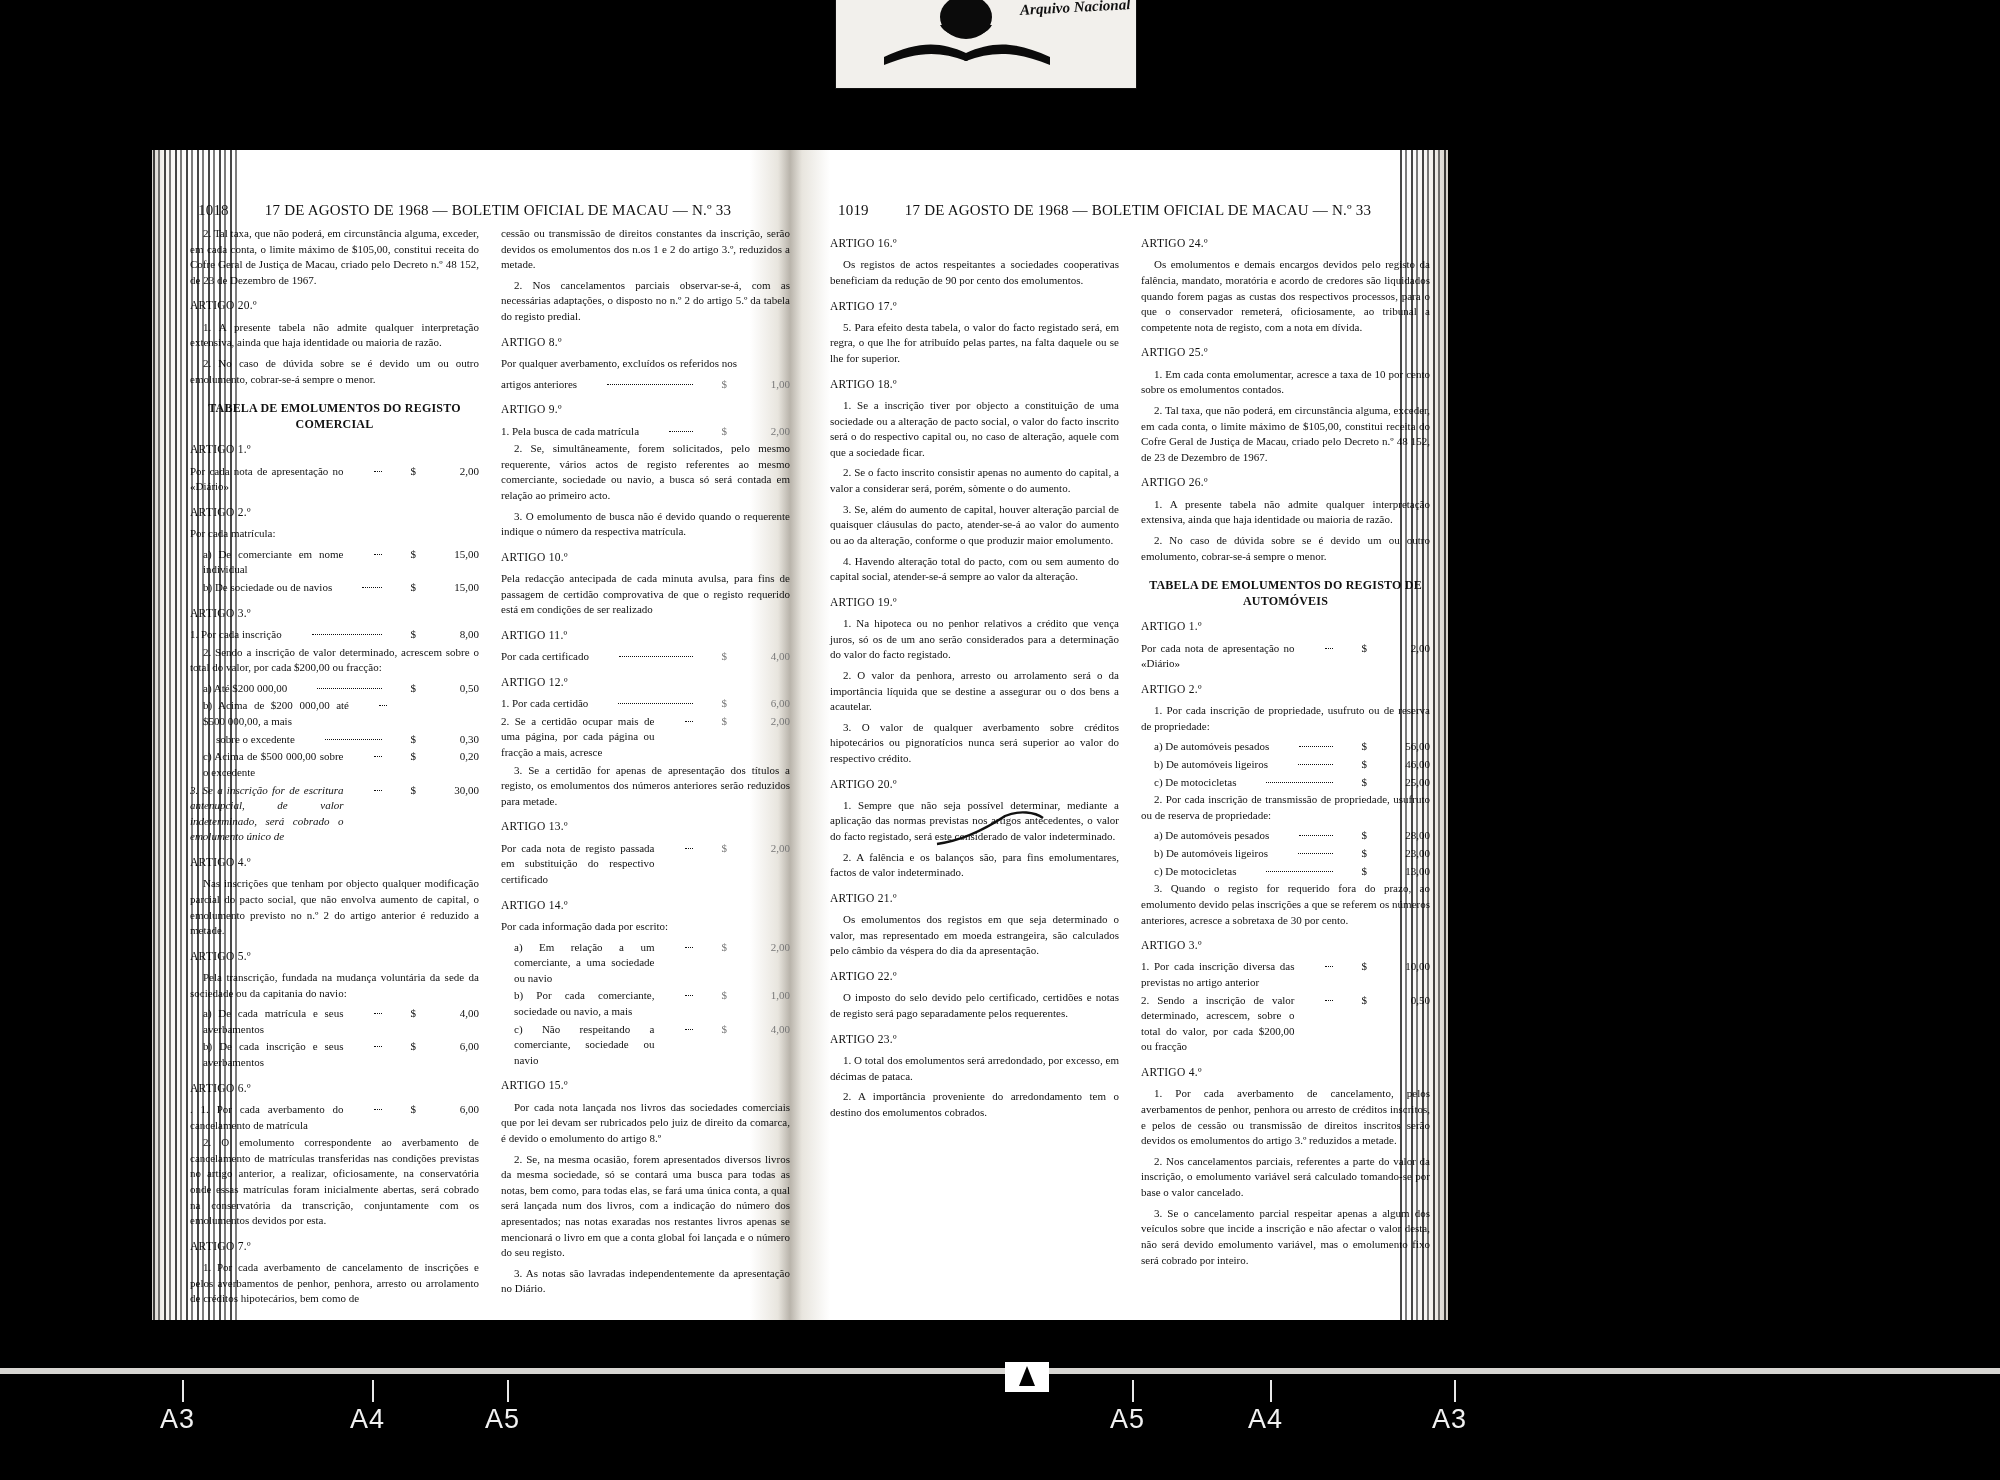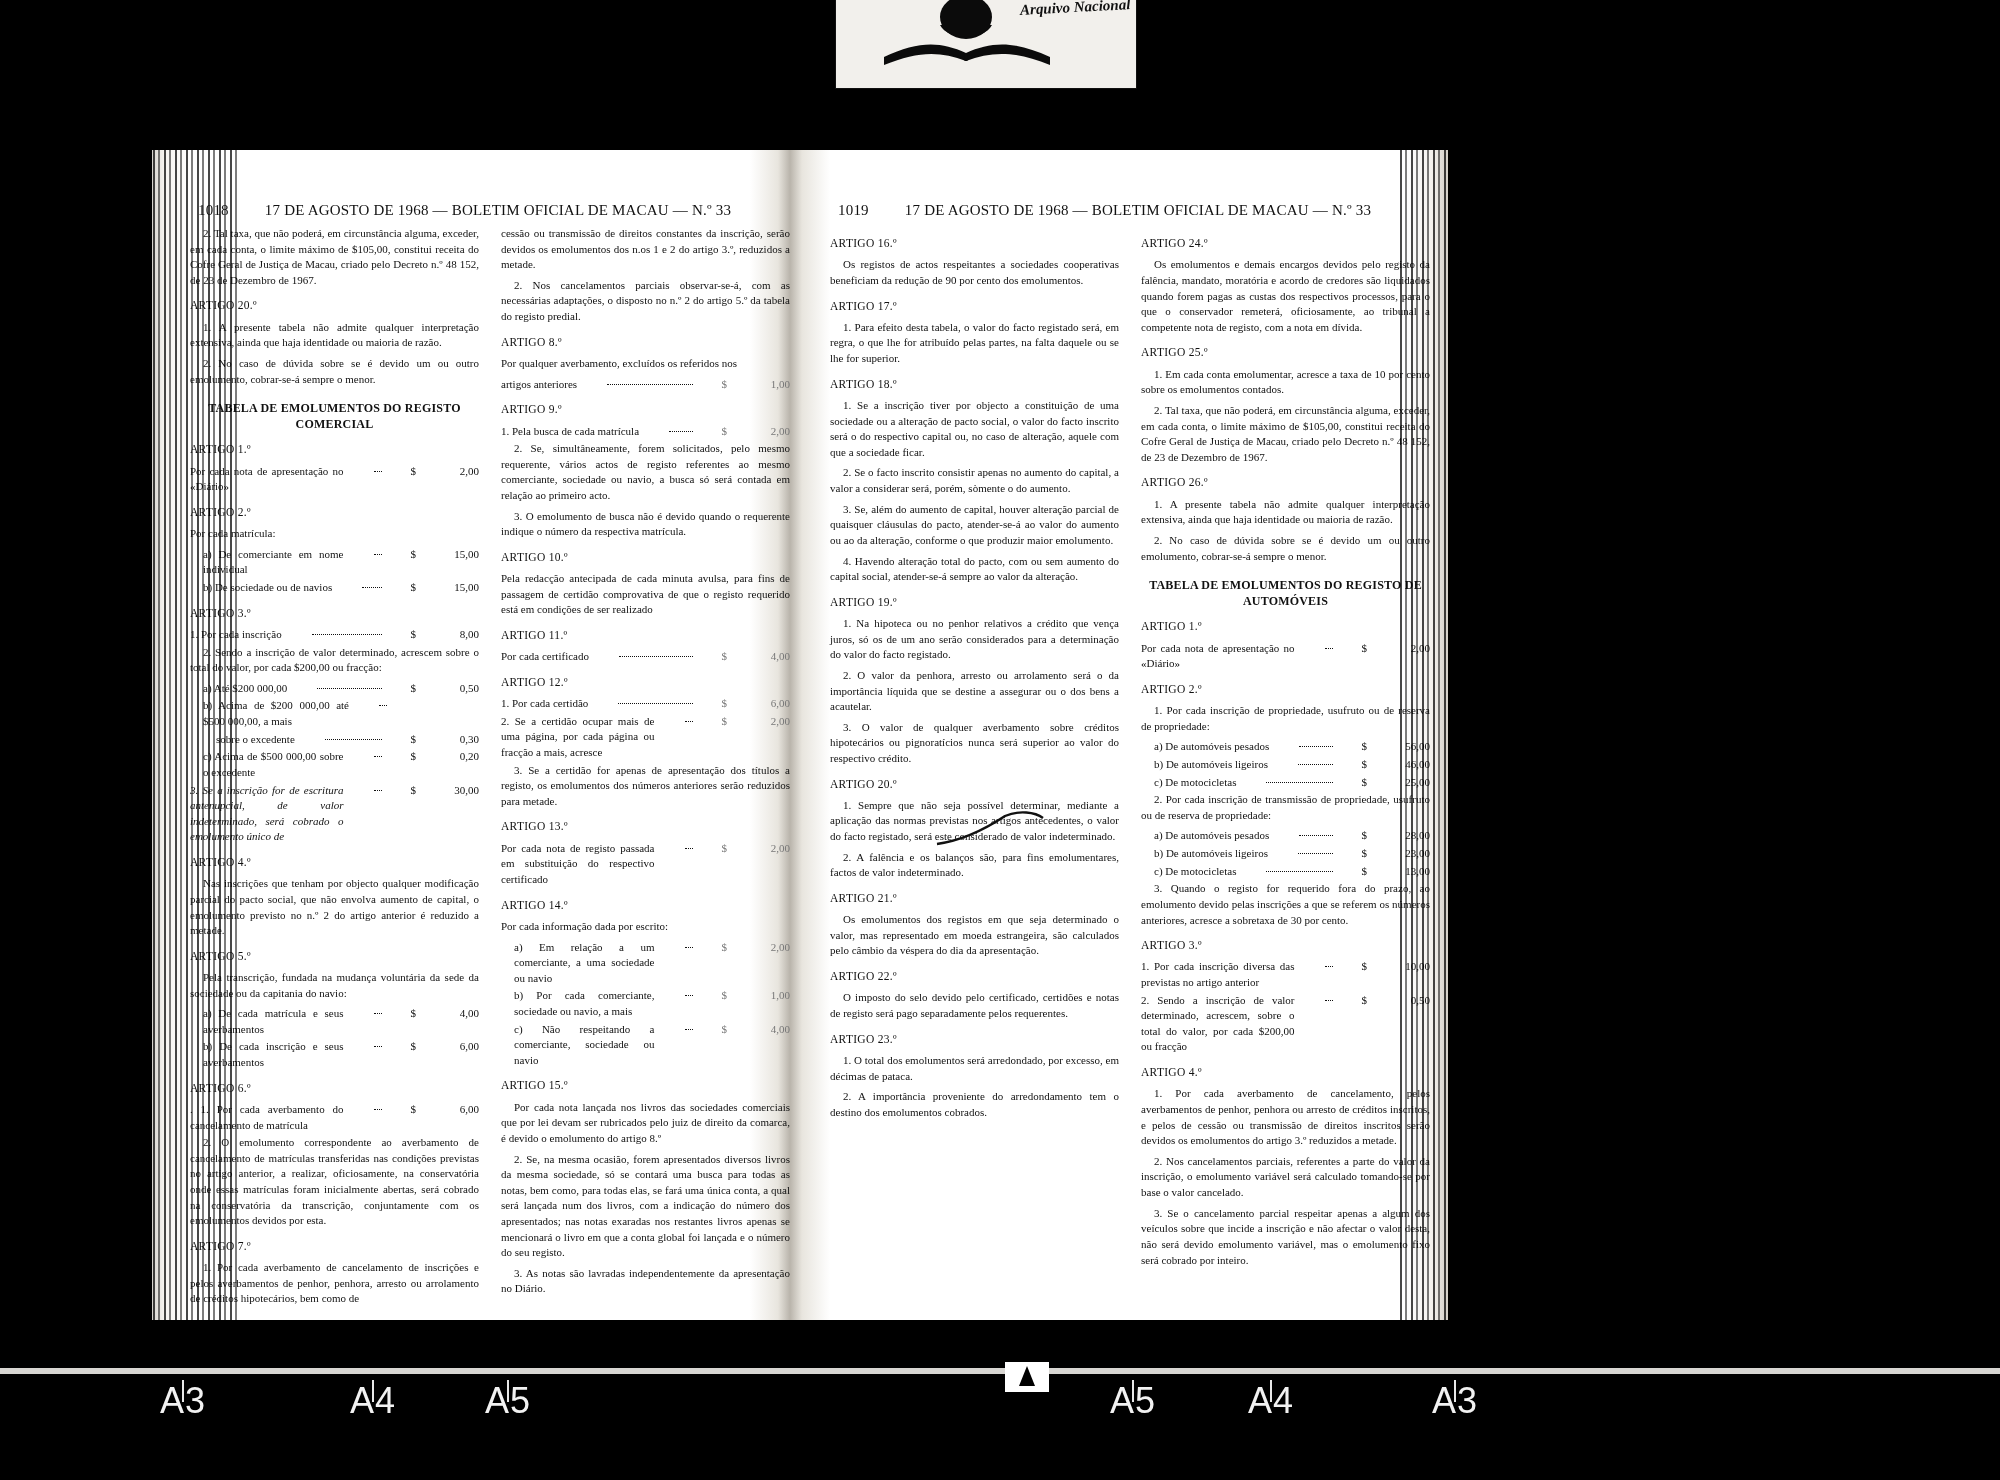--- a/index.html
+++ b/index.html
@@ -170,23 +170,24 @@
   
   .marks {
     position: absolute;
     left: 0; top: 1380px;
     width: 2000px; height: 100px;
     color: #fff;
   }
   .mark {
     position: absolute;
     font-family: "Liberation Sans", sans-serif;
-    font-size: 36px;
+    font-size: 27px;
     color: #f2f2f2;
     letter-spacing: 1px;
+    margin-top: 24px;
   }
   .tick {
     position: absolute;
     top: 1380px;
     width: 2px; height: 22px;
     background: #e8e8e8;
   }
   .bottom-white-bar {
     position: absolute;
     left: 0; top: 1368px;
@@ -419,21 +420,21 @@
         <span class="rh-right">1019</span>
       </div>
       <div class="running-head">
         <span class="rh-center">17 DE AGOSTO DE 1968 — BOLETIM OFICIAL DE MACAU — N.º 33</span>
       </div>
       <div class="cols">
         <div class="col" id="R1">
             <h3 class="art">ARTIGO 16.º</h3>
             <p>Os registos de actos respeitantes a sociedades cooperativas beneficiam da redução de 90 por cento dos emolumentos.</p>
             <h3 class="art">ARTIGO 17.º</h3>
-            <p>1. Para efeito desta tabela, o valor do facto registado será, em regra, o que lhe for atribuído pelas partes, na falta daquele ou se lhe for superior.</p>
+            <p>5. Para efeito desta tabela, o valor do facto registado será, em regra, o que lhe for atribuído pelas partes, na falta daquele ou se lhe for superior.</p>
             <h3 class="art">ARTIGO 18.º</h3>
             <p>1. Se a inscrição tiver por objecto a constituição de uma sociedade ou a alteração de pacto social, o valor do facto inscrito será o do respectivo capital ou, no caso de alteração, aquele com que a sociedade ficar.</p>
             <p>2. Se o facto inscrito consistir apenas no aumento do capital, a valor a considerar será, porém, sòmente o do aumento.</p>
             <p>3. Se, além do aumento de capital, houver alteração parcial de quaisquer cláusulas do pacto, atender-se-á ao valor do aumento ou ao da alteração, conforme o que produzir maior emolumento.</p>
             <p>4. Havendo alteração total do pacto, com ou sem aumento do capital social, atender-se-á sempre ao valor da alteração.</p>
             <h3 class="art">ARTIGO 19.º</h3>
             <p>1. Na hipoteca ou no penhor relativos a crédito que vença juros, só os de um ano serão considerados para a determinação do valor do facto registado.</p>
             <p>2. O valor da penhora, arresto ou arrolamento será o da importância líquida que se destine a assegurar ou o dos bens a acautelar.</p>
             <p>3. O valor de qualquer averbamento sobre créditos hipotecários ou pignoratícios nunca será superior ao valor do respectivo crédito.</p>
             <h3 class="art">ARTIGO 20.º</h3>

